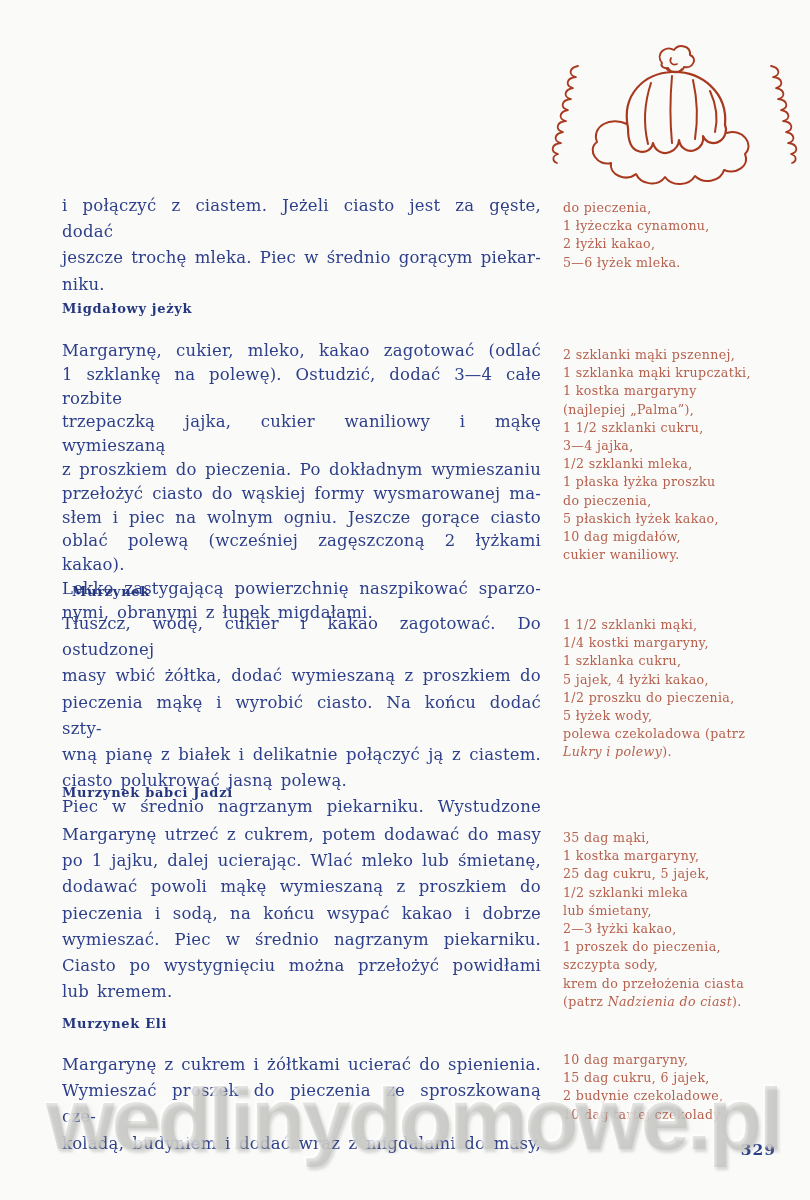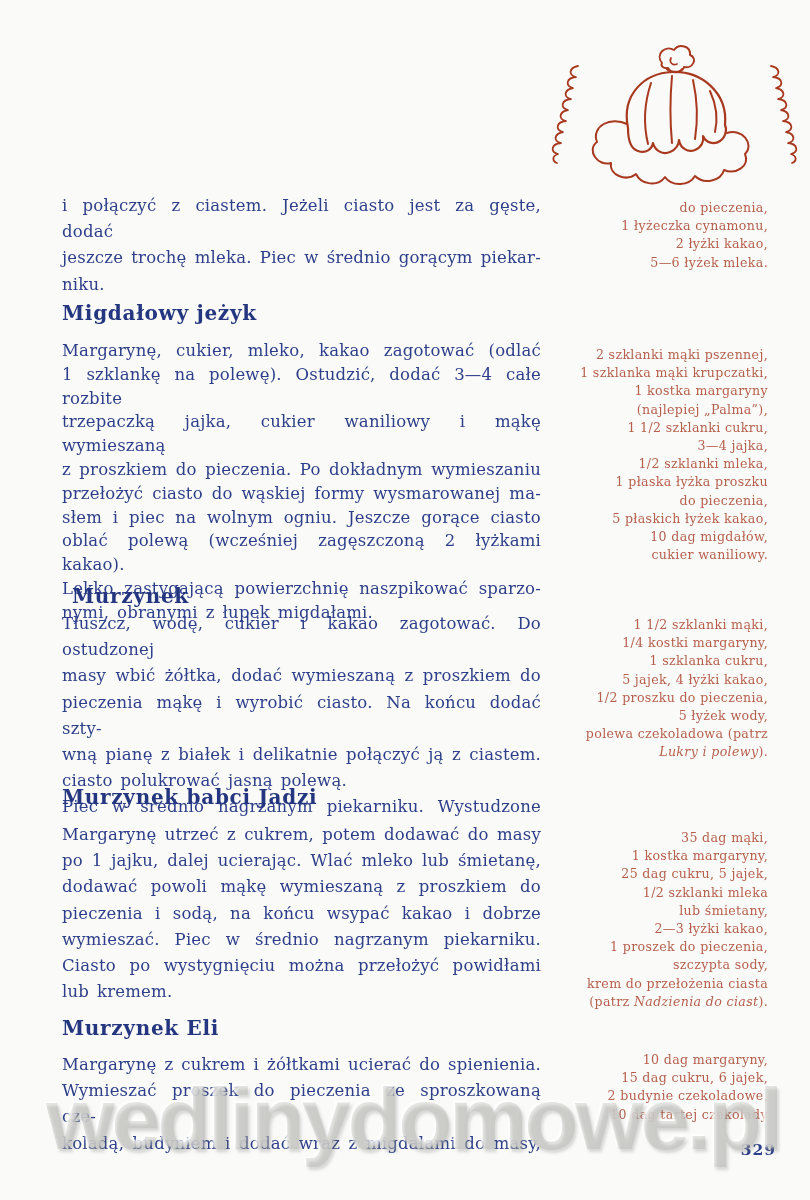--- a/index.html
+++ b/index.html
@@ -13,29 +13,29 @@
     position:absolute; left:62px; width:479px;
     color:#2d3f8a; font-size:16.5px; line-height:26.2px;
     letter-spacing:0.2px; word-spacing:2.5px;
   }
   .body-tight{ line-height:23.8px; }
   .tline{ text-align:justify; text-align-last:justify; }
   .tline-last{ text-align-last:left; }
   
   .recipe-title{
     position:absolute; left:62px; color:#24367f;
-    font-weight:bold; font-size:20px; letter-spacing:0.7px;
+    font-weight:bold; font-size:13px; letter-spacing:0.7px;
   }
   
   .ing-block{
     position:absolute; left:563px; width:205px;
     color:#b65f4c; font-size:12.6px; line-height:18.2px;
     letter-spacing:0.35px;
   }
-  .iline{ white-space:nowrap;text-align:right; }
+  .iline{ white-space:nowrap; }
   .italic{ font-style:italic; }
   
   .illo{ position:absolute; left:547px; top:30px; width:255px; height:160px; }
   
   .footer-signature{
     position:absolute; left:62px; top:1216px;
     font-size:10px; color:#40519b; letter-spacing:0.7px;
   }
   .page-number{
     position:absolute; right:34px; top:1140px;

